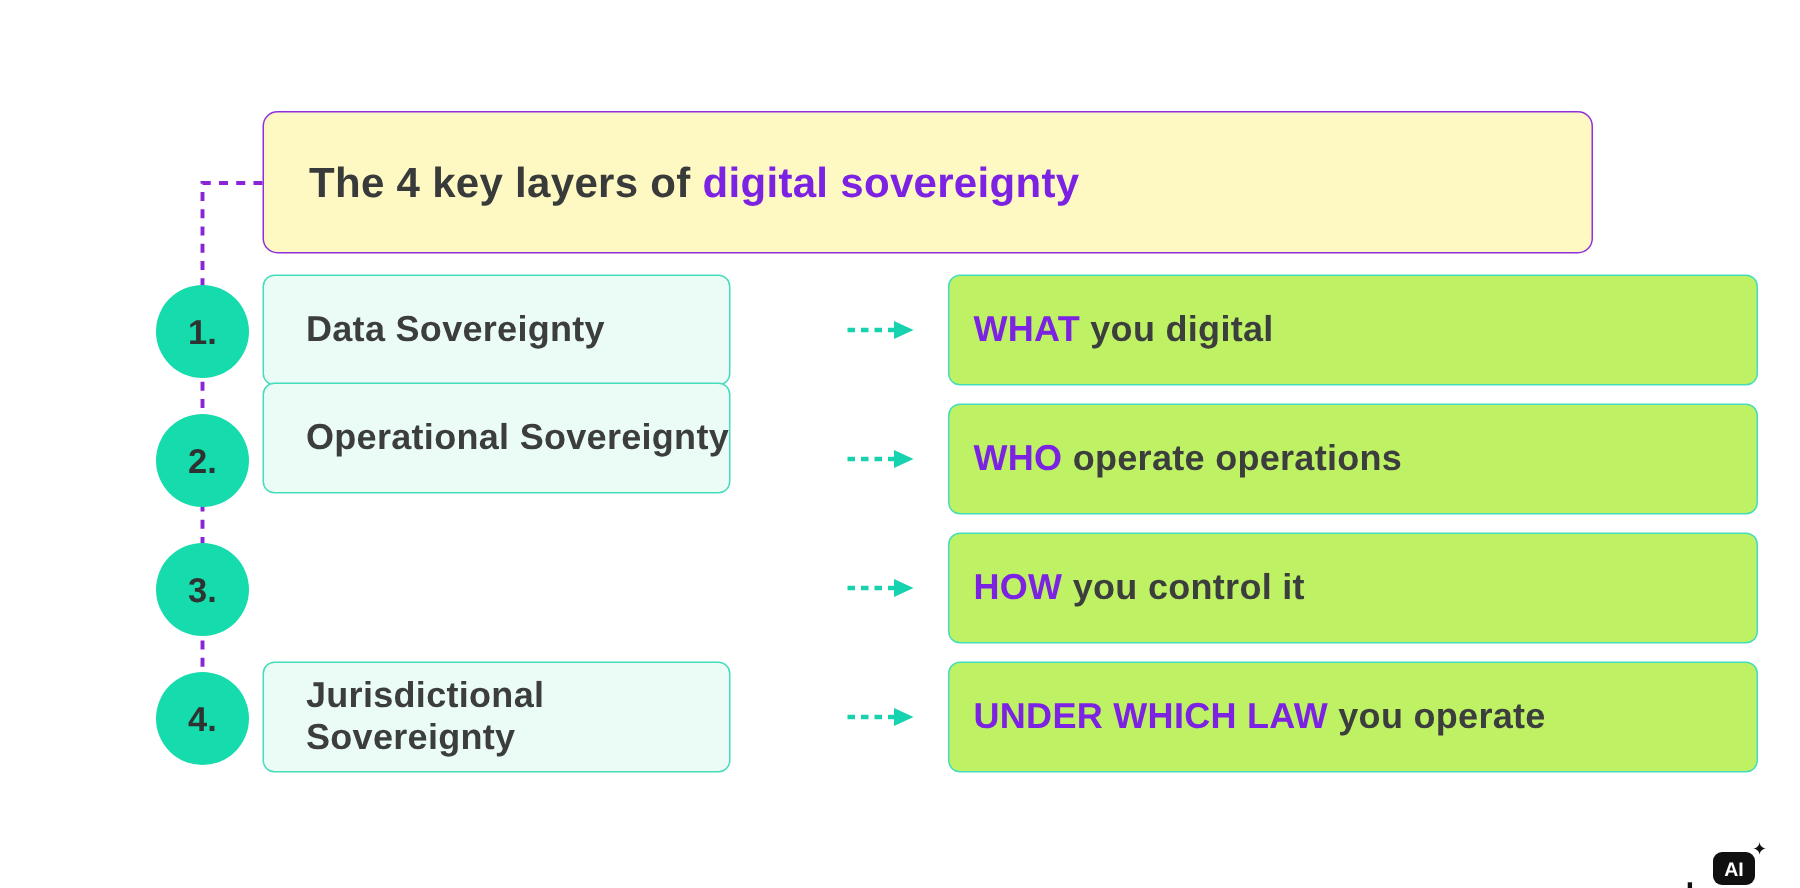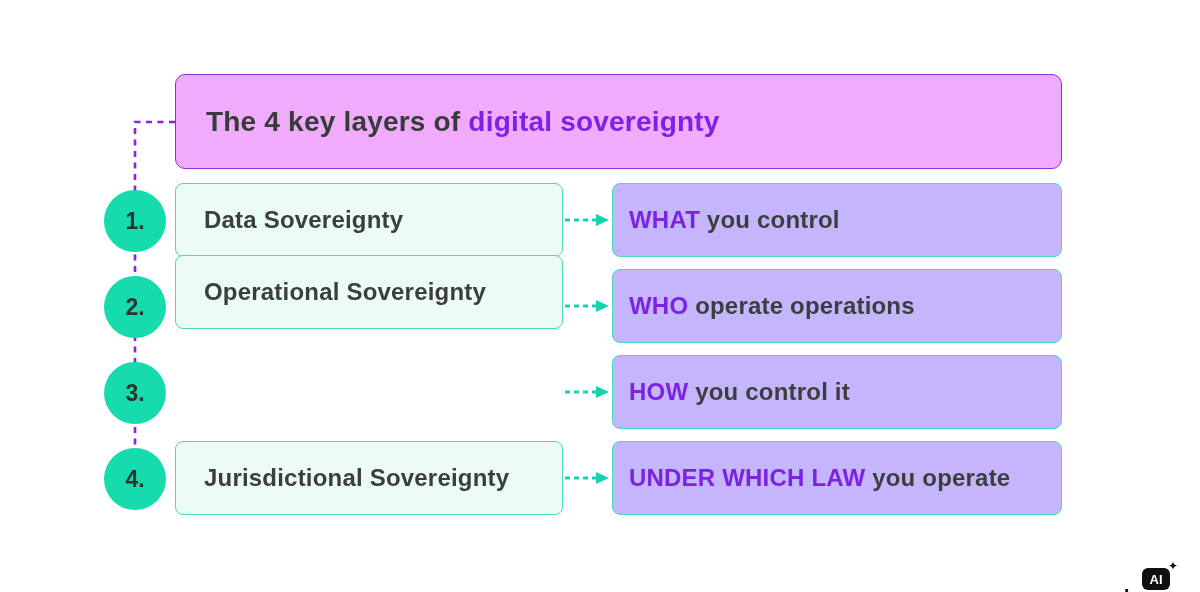--- a/index.html
+++ b/index.html
@@ -17,21 +17,21 @@
   .connector {
     position: absolute;
     left: 0; top: 0;
     z-index: 1;
   }
 
   .title-box {
     position: absolute;
     left: 175px; top: 74px;
     width: 887px; height: 95px;
-    background: #f0abfc;
+    background: #fef9c3;
     border: 1.5px solid #9030dc;
     border-radius: 10px;
     display: flex;
     align-items: center;
     padding-left: 30px;
     z-index: 2;
   }
   .title {
     font-size: 28px;
     font-weight: 700;
@@ -51,21 +51,21 @@
     justify-content: center;
     font-size: 23px;
     font-weight: 700;
     color: #2e3331;
     z-index: 2;
   }
 
   .left-box {
     position: absolute;
     left: 175px;
-    width: 388px; height: 74px;
+    width: 312px; height: 74px;
     background: #ebfbf6;
     border: 1.5px solid #45ddbb;
     border-radius: 8px;
     display: flex;
     align-items: center;
     padding-left: 28px;
     z-index: 2;
   }
   .left-box .label {
     font-size: 24px;
@@ -75,23 +75,23 @@
   }
 
   .arrow {
     position: absolute;
     left: 564px;
     z-index: 2;
   }
 
   .right-box {
     position: absolute;
-    left: 612px;
-    width: 450px; height: 74px;
-    background: #c4b5fd;
+    left: 632px;
+    width: 540px; height: 74px;
+    background: #bef264;
     border: 1.5px solid #45ddbb;
     border-radius: 8px;
     display: flex;
     align-items: center;
     padding-left: 16px;
     white-space: pre;
     z-index: 2;
   }
   .right-box .keyword {
     font-size: 24px;
@@ -161,21 +161,21 @@
   <div class="circle" style="top:448px">4.</div>
 
   <div class="left-box" style="top:183px">
     <span class="label">Data Sovereignty</span>
   </div>
   <svg class="arrow" style="top:213px" width="46" height="14" viewBox="0 0 46 14">
     <line x1="1" y1="7" x2="32" y2="7" stroke="#16d2ae" stroke-width="3" stroke-dasharray="5 4"></line>
     <polygon points="32,1 45,7 32,13" fill="#16d2ae"></polygon>
   </svg>
   <div class="right-box" style="top:183px">
-    <span class="keyword">WHAT</span><span class="rest"> you control</span>
+    <span class="keyword">WHAT</span><span class="rest"> you digital</span>
   </div>
 
   <div class="left-box" style="top:255px">
     <span class="label">Operational Sovereignty</span>
   </div>
   <svg class="arrow" style="top:299px" width="46" height="14" viewBox="0 0 46 14">
     <line x1="1" y1="7" x2="32" y2="7" stroke="#16d2ae" stroke-width="3" stroke-dasharray="5 4"></line>
     <polygon points="32,1 45,7 32,13" fill="#16d2ae"></polygon>
   </svg>
   <div class="right-box" style="top:269px">

